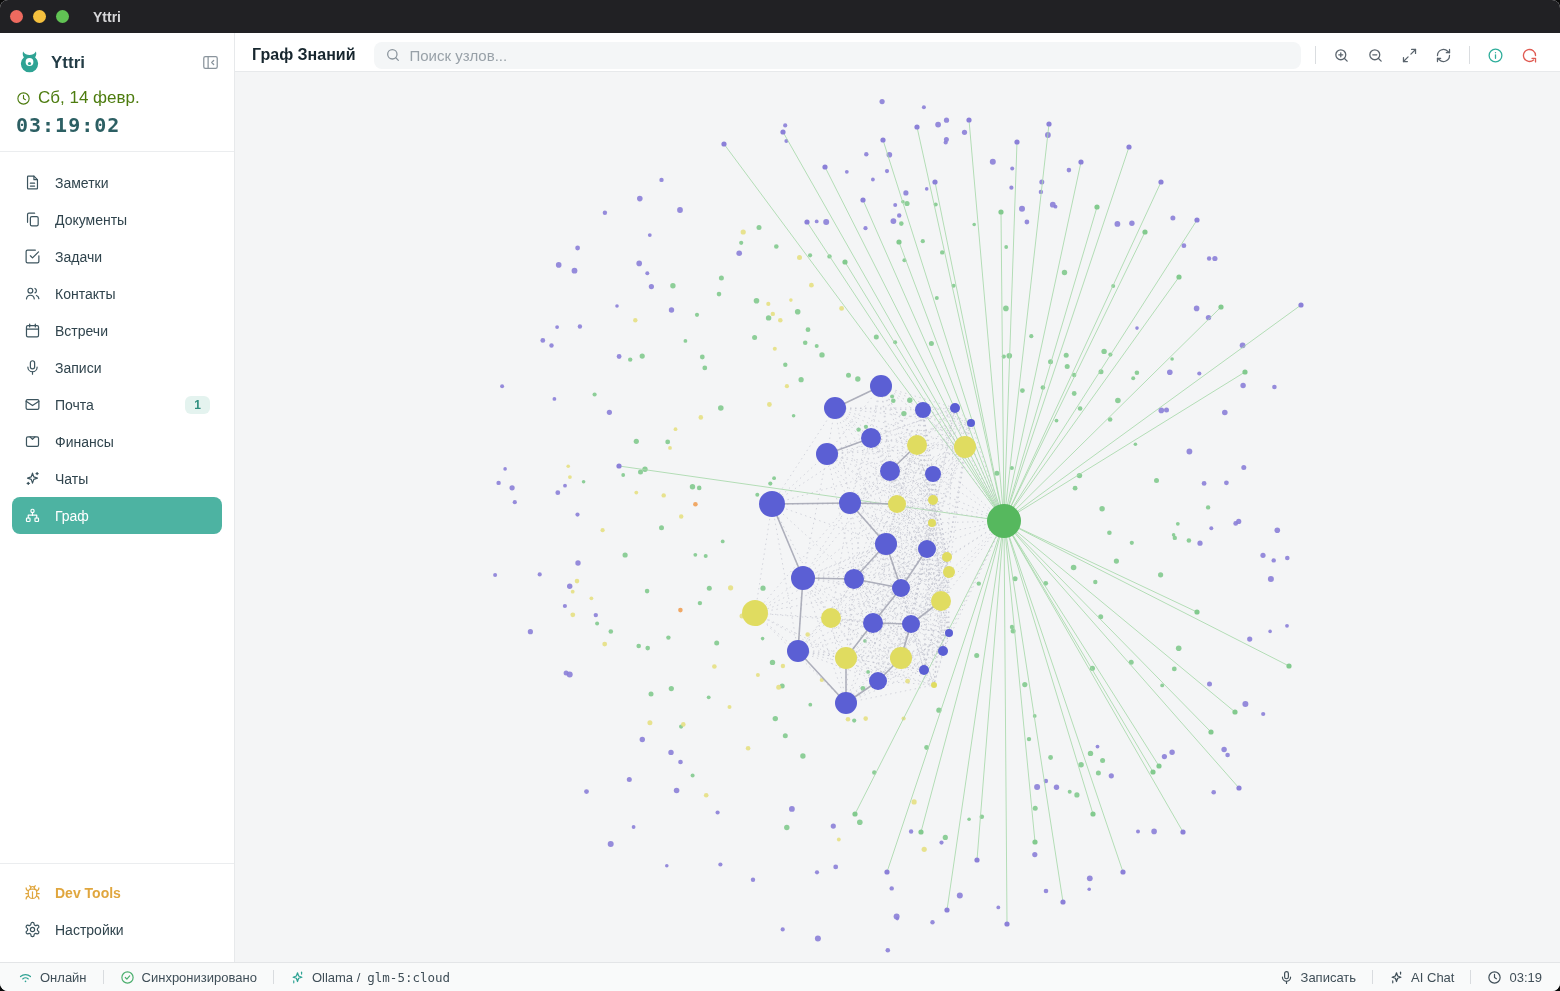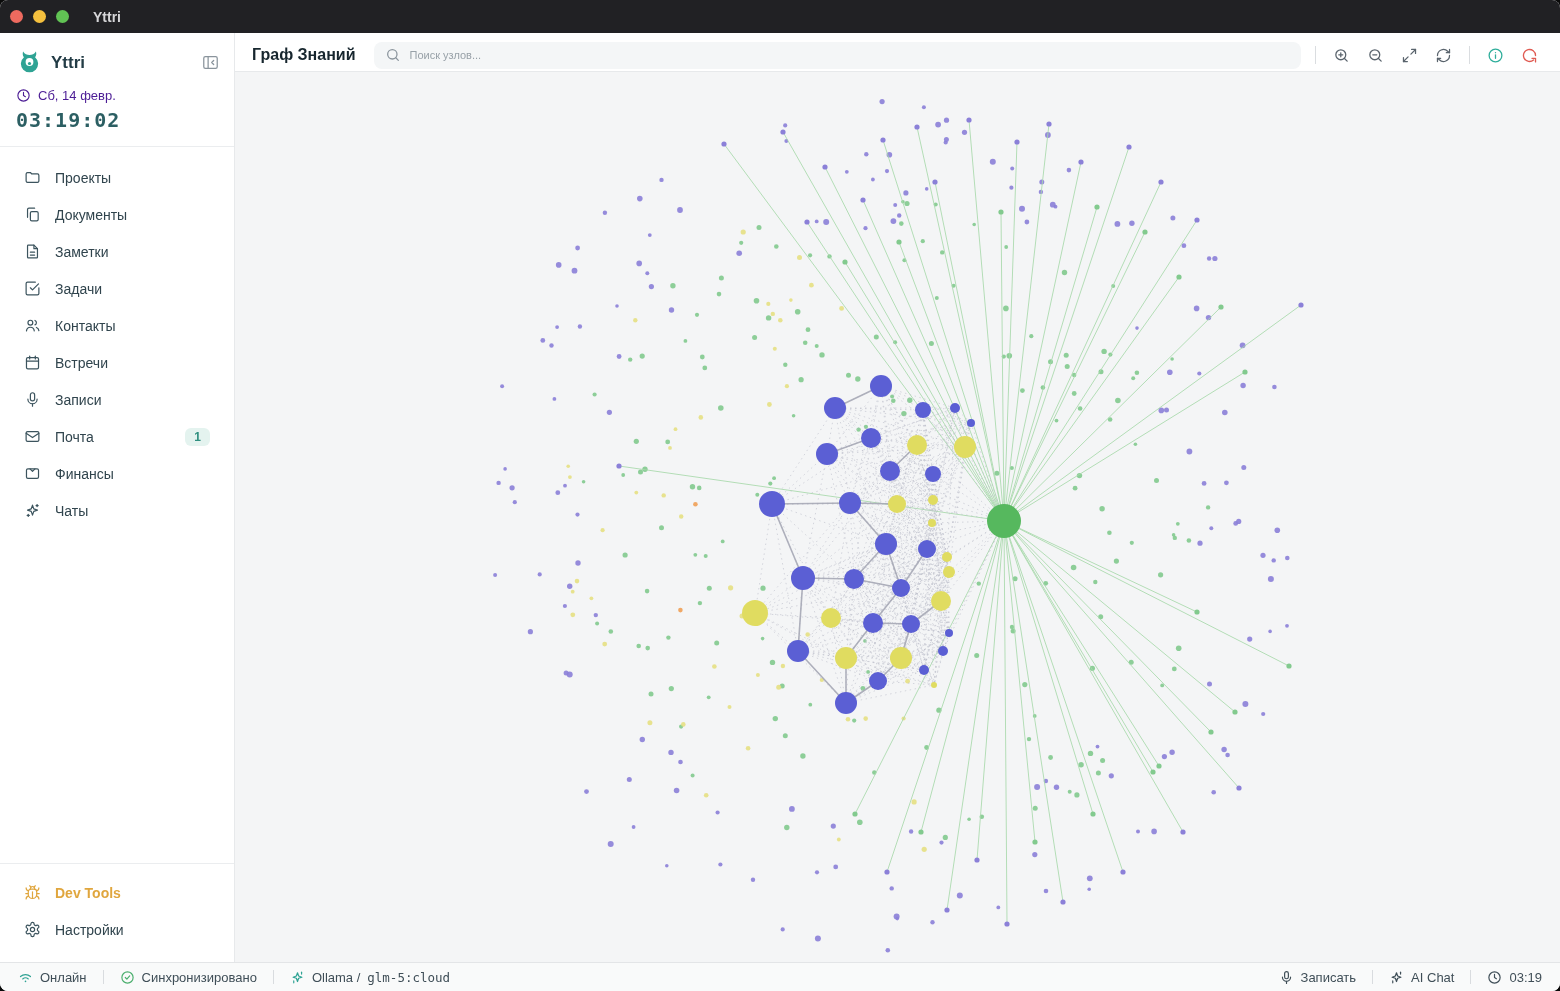--- a/index.html
+++ b/index.html
@@ -16,21 +16,21 @@
   
   .app { flex:1; display:flex; min-height:0; }
 
   
   .sidebar { flex:0 0 235px; border-right:1px solid #e7e9eb; background:#fff;
              display:flex; flex-direction:column; min-height:0; }
   .sidebar-header { padding:16px 14px 0 16px; }
   .brand-row { display:flex; align-items:center; }
   .brand-name { font-size:17px; font-weight:700; color:#233c46; margin-left:8px; }
   .collapse-btn { margin-left:auto; background:none; border:none; color:#8a949c; cursor:pointer; display:flex; }
-  .date-row { display:flex; align-items:center; gap:7px; margin-top:12px; color:#4c1d95; font-size:13px; }
+  .date-row { display:flex; align-items:center; gap:7px; margin-top:12px; color:#4d7c0f; font-size:17px; }
   .clock-time { font-family:"DejaVu Sans Mono", monospace; font-size:20px; font-weight:600;
                 color:#2c5f63; margin-top:5px; letter-spacing:1px; }
   .sidebar-divider { border-bottom:1px solid #ebedef; margin:14px 0 0; }
   .nav { flex:1; padding:12px 12px 0; overflow:hidden; }
   .nav-item { display:flex; align-items:center; gap:14px; height:37px; padding:0 12px;
               border-radius:8px; color:#30444d; font-size:14px; font-weight:500; cursor:pointer; }
   .nav-item .ico { display:flex; color:#3c545e; }
   .nav-item.active { background:#4db3a2; color:#fff; }
   .nav-item.active .ico { color:#fff; }
   .badge { margin-left:auto; background:#e4f3ef; color:#2f8f7f; font-size:12px; font-weight:700;
@@ -39,21 +39,21 @@
   .nav-item.devtools { color:#e0a63e; font-weight:600; }
   .nav-item.devtools .ico { color:#e0a63e; }
 
   
   .main { flex:1; display:flex; flex-direction:column; min-width:0;margin-top:6px; }
   .main-header { flex:0 0 33px; background:#fff; border-bottom:1px solid #e7e9eb;
                  display:flex; align-items:center; padding-left:17px; }
   .page-title { font-size:16px; font-weight:700; color:#17262e; margin-right:18px; white-space:nowrap; }
   .search { flex:1; display:flex; align-items:center; gap:9px; background:#f4f6f7;
             border-radius:8px; height:27px; padding:0 11px; margin-right:14px; color:#8a949c; }
-  .search input { flex:1; border:none; background:transparent; outline:none; font-size:11px; color:#2e3d46; }
+  .search input { flex:1; border:none; background:transparent; outline:none; font-size:15px; color:#2e3d46; }
   .search input::placeholder { color:#98a1a8; }
   .toolbar { display:flex; align-items:center; gap:17px; padding-right:22px; color:#5a646d; }
   .toolbar .sep { width:1px; height:18px; background:#dadde0; }
   .tool { display:flex; background:none; border:none; cursor:pointer; color:#5a646d; padding:0; }
   .tool.info { color:#2fae9b; } .tool.reset { color:#e05b52; }
 
   .graph-area { flex:1; background:#f4f5f6; position:relative; overflow:hidden; }
   .graph-area svg { position:absolute; inset:0; }
 
   
@@ -106,44 +106,36 @@
           <span>Сб, 14 февр.</span>
         </div>
         <div class="clock-time">03:19:02</div>
       </div>
       <div class="sidebar-divider"></div>
 
       <nav class="nav">
         <div class="nav-item">
           <span class="ico">
               <svg class="ic" width="17" height="17" viewBox="0 0 24 24" fill="none" stroke="currentColor" stroke-width="1.7" stroke-linecap="round" stroke-linejoin="round">
-                <path d="M3 7a2 2 0 0 1 2-2h4l2 2h8a2 2 0 0 1 2 2v8a2 2 0 0 1-2 2H5a2 2 0 0 1-2-2z"></path>
+                <path d="M14 3H6a1 1 0 0 0-1 1v16a1 1 0 0 0 1 1h12a1 1 0 0 0 1-1V8z"></path>
+                <path d="M14 3v5h5"></path>
+                <path d="M9 13h6"></path>
+                <path d="M9 17h6"></path>
               </svg>
             </span>
-          <span>Проекты</span>
+          <span>Заметки</span>
         </div>
         <div class="nav-item">
           <span class="ico">
               <svg class="ic" width="17" height="17" viewBox="0 0 24 24" fill="none" stroke="currentColor" stroke-width="1.7" stroke-linecap="round" stroke-linejoin="round">
                 <rect x="9" y="8" width="11" height="13" rx="2"></rect>
                 <path d="M5 16V5a2 2 0 0 1 2-2h8"></path>
               </svg>
             </span>
           <span>Документы</span>
-        </div>
-        <div class="nav-item">
-          <span class="ico">
-              <svg class="ic" width="17" height="17" viewBox="0 0 24 24" fill="none" stroke="currentColor" stroke-width="1.7" stroke-linecap="round" stroke-linejoin="round">
-                <path d="M14 3H6a1 1 0 0 0-1 1v16a1 1 0 0 0 1 1h12a1 1 0 0 0 1-1V8z"></path>
-                <path d="M14 3v5h5"></path>
-                <path d="M9 13h6"></path>
-                <path d="M9 17h6"></path>
-              </svg>
-            </span>
-          <span>Заметки</span>
         </div>
         <div class="nav-item">
           <span class="ico">
               <svg class="ic" width="17" height="17" viewBox="0 0 24 24" fill="none" stroke="currentColor" stroke-width="1.7" stroke-linecap="round" stroke-linejoin="round">
                 <path d="M21 11v8a2 2 0 0 1-2 2H5a2 2 0 0 1-2-2V5a2 2 0 0 1 2-2h11"></path>
                 <path d="m9 11 3 3 8.5-8.5"></path>
               </svg>
             </span>
           <span>Задачи</span>
         </div>
@@ -202,20 +194,33 @@
           <span class="ico">
               <svg class="ic" width="17" height="17" viewBox="0 0 24 24" fill="none" stroke="currentColor" stroke-width="1.7" stroke-linecap="round" stroke-linejoin="round">
                 <path d="M12 4.5 13.8 9.7 19 11.5 13.8 13.3 12 18.5 10.2 13.3 5 11.5 10.2 9.7z"></path>
                 <path d="M18.5 3.5v3"></path>
                 <path d="M20 5h-3"></path>
                 <path d="M6 17.5v3"></path>
                 <path d="M7.5 19h-3"></path>
               </svg>
             </span>
           <span>Чаты</span>
+        </div>
+        <div class="nav-item active">
+          <span class="ico">
+              <svg class="ic" width="17" height="17" viewBox="0 0 24 24" fill="none" stroke="currentColor" stroke-width="1.7" stroke-linecap="round" stroke-linejoin="round">
+                <circle cx="12" cy="5.5" r="2.3"></circle>
+                <rect x="3.5" y="15.5" width="5" height="5" rx="1"></rect>
+                <rect x="15.5" y="15.5" width="5" height="5" rx="1"></rect>
+                <path d="M12 8v3.5"></path>
+                <path d="M12 11.5H6v4"></path>
+                <path d="M12 11.5h6v4"></path>
+              </svg>
+            </span>
+          <span>Граф</span>
         </div>
       </nav>
 
       <div class="sidebar-footer">
         <div class="nav-item devtools">
           <span class="ico">
               <svg class="ic" width="17" height="17" viewBox="0 0 24 24" fill="none" stroke="currentColor" stroke-width="1.7" stroke-linecap="round" stroke-linejoin="round">
                 <path d="m8 2.5 1.9 1.9"></path>
                 <path d="M14.1 4.4 16 2.5"></path>
                 <path d="M9 7.2v-.7a3 3 0 1 1 6 0v.7"></path>

